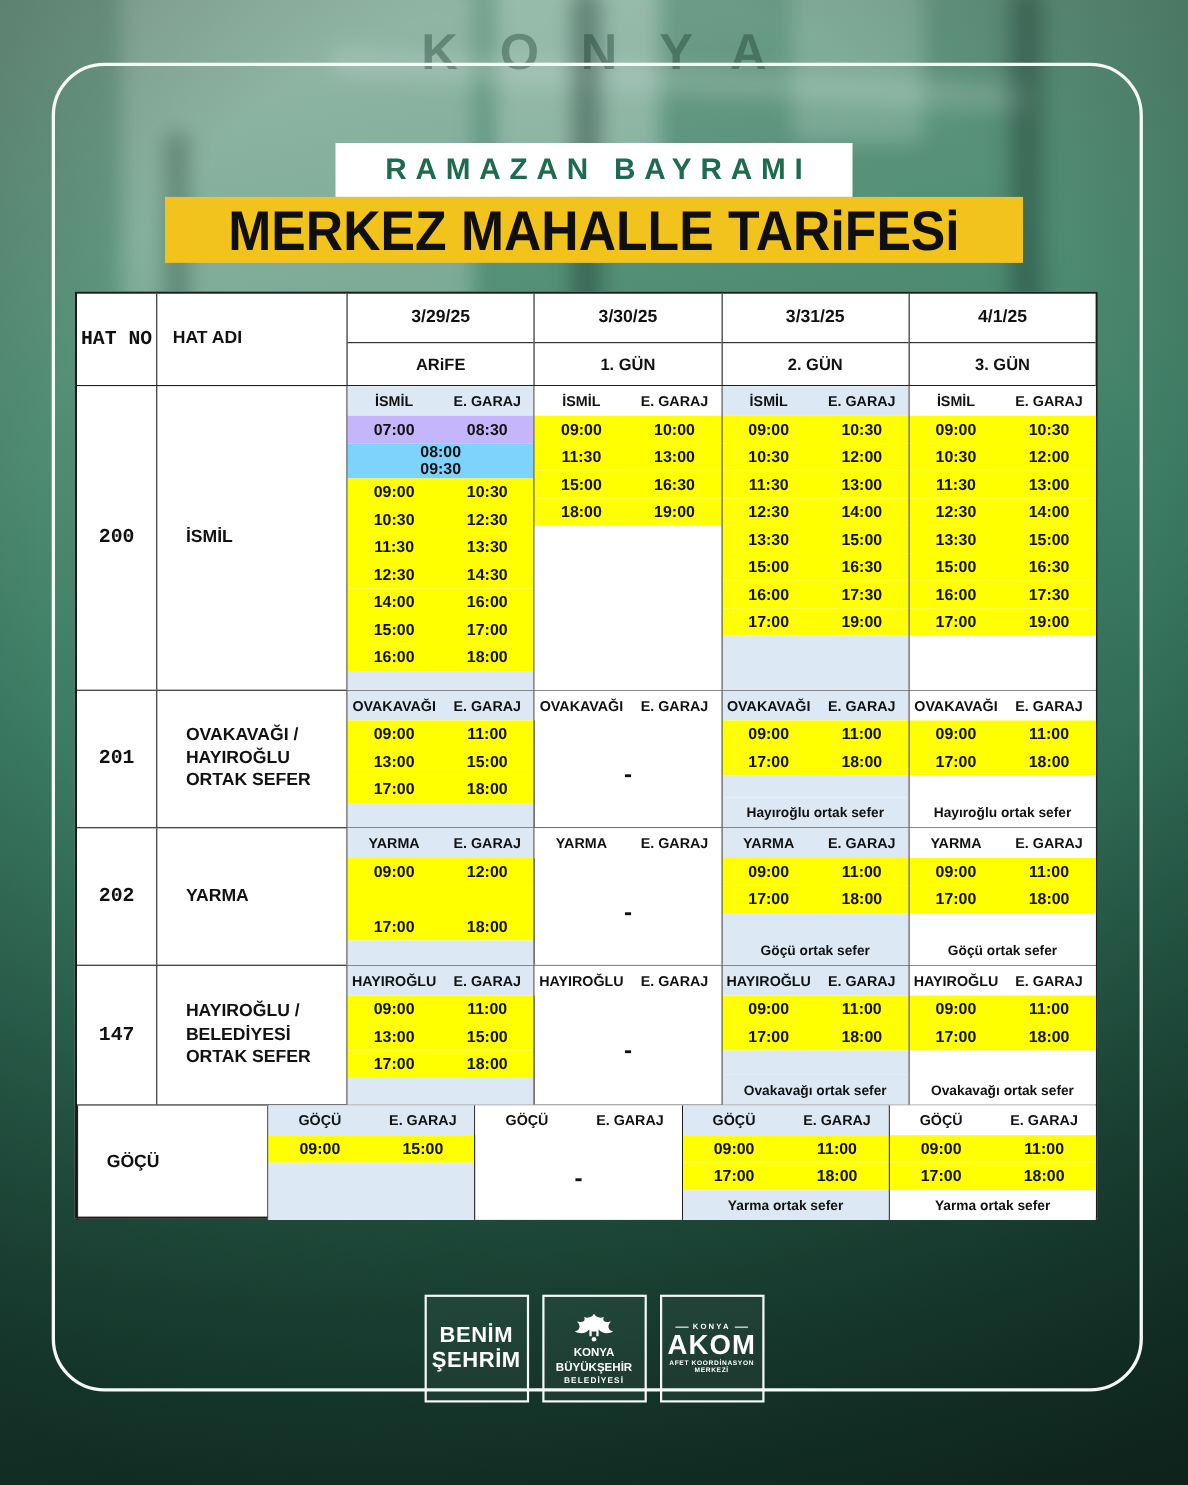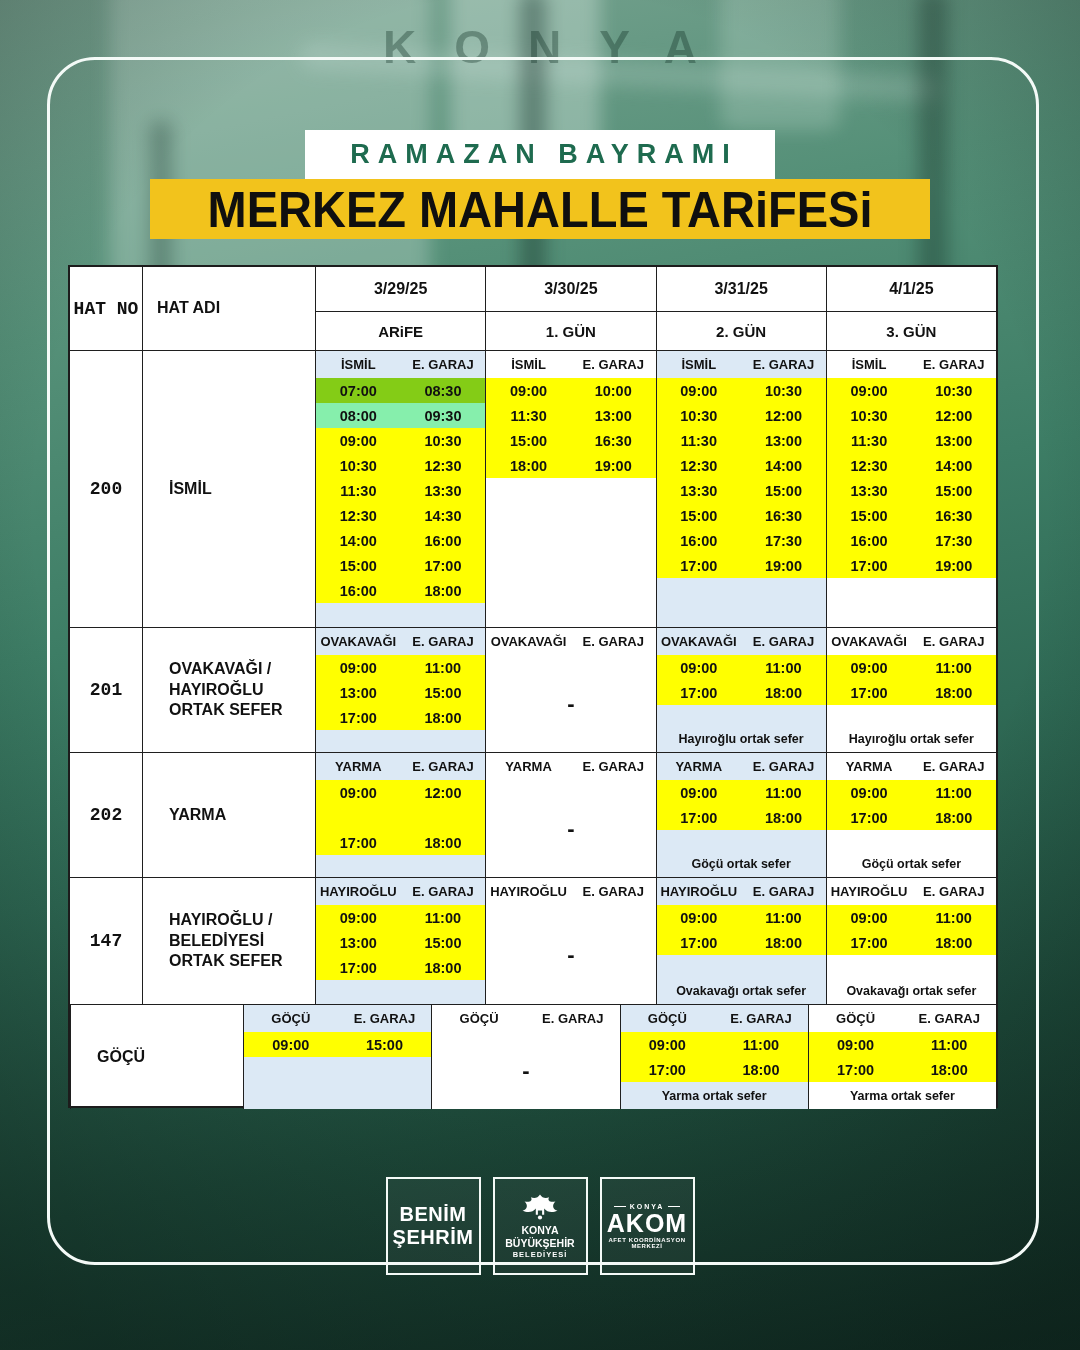--- a/index.html
+++ b/index.html
@@ -140,25 +140,25 @@
         </div>
       </div>
       <div class="section" style="flex: 0 0 277px;">
         <div class="hatno-cell">200</div>
         <div class="hatadi-cell">İSMİL</div>
         <div class="day-cell">
           <div class="subrow" style="background: rgb(220, 233, 245);">
             <span>İSMİL</span>
             <span>E. GARAJ</span>
           </div>
-          <div class="trow" style="background: #84cc16;">
+          <div class="trow" style="background: #c4b5fd;">
             <span>07:00</span>
             <span>08:30</span>
           </div>
-          <div class="trow" style="background: #86efac;">
+          <div class="trow" style="background: #7dd3fc; flex-direction: column;">
             <span>08:00</span>
             <span>09:30</span>
           </div>
           <div class="trow" style="background: rgb(255, 255, 0);">
             <span>09:00</span>
             <span>10:30</span>
           </div>
           <div class="trow" style="background: rgb(255, 255, 0);">
             <span>10:30</span>
             <span>12:30</span>

